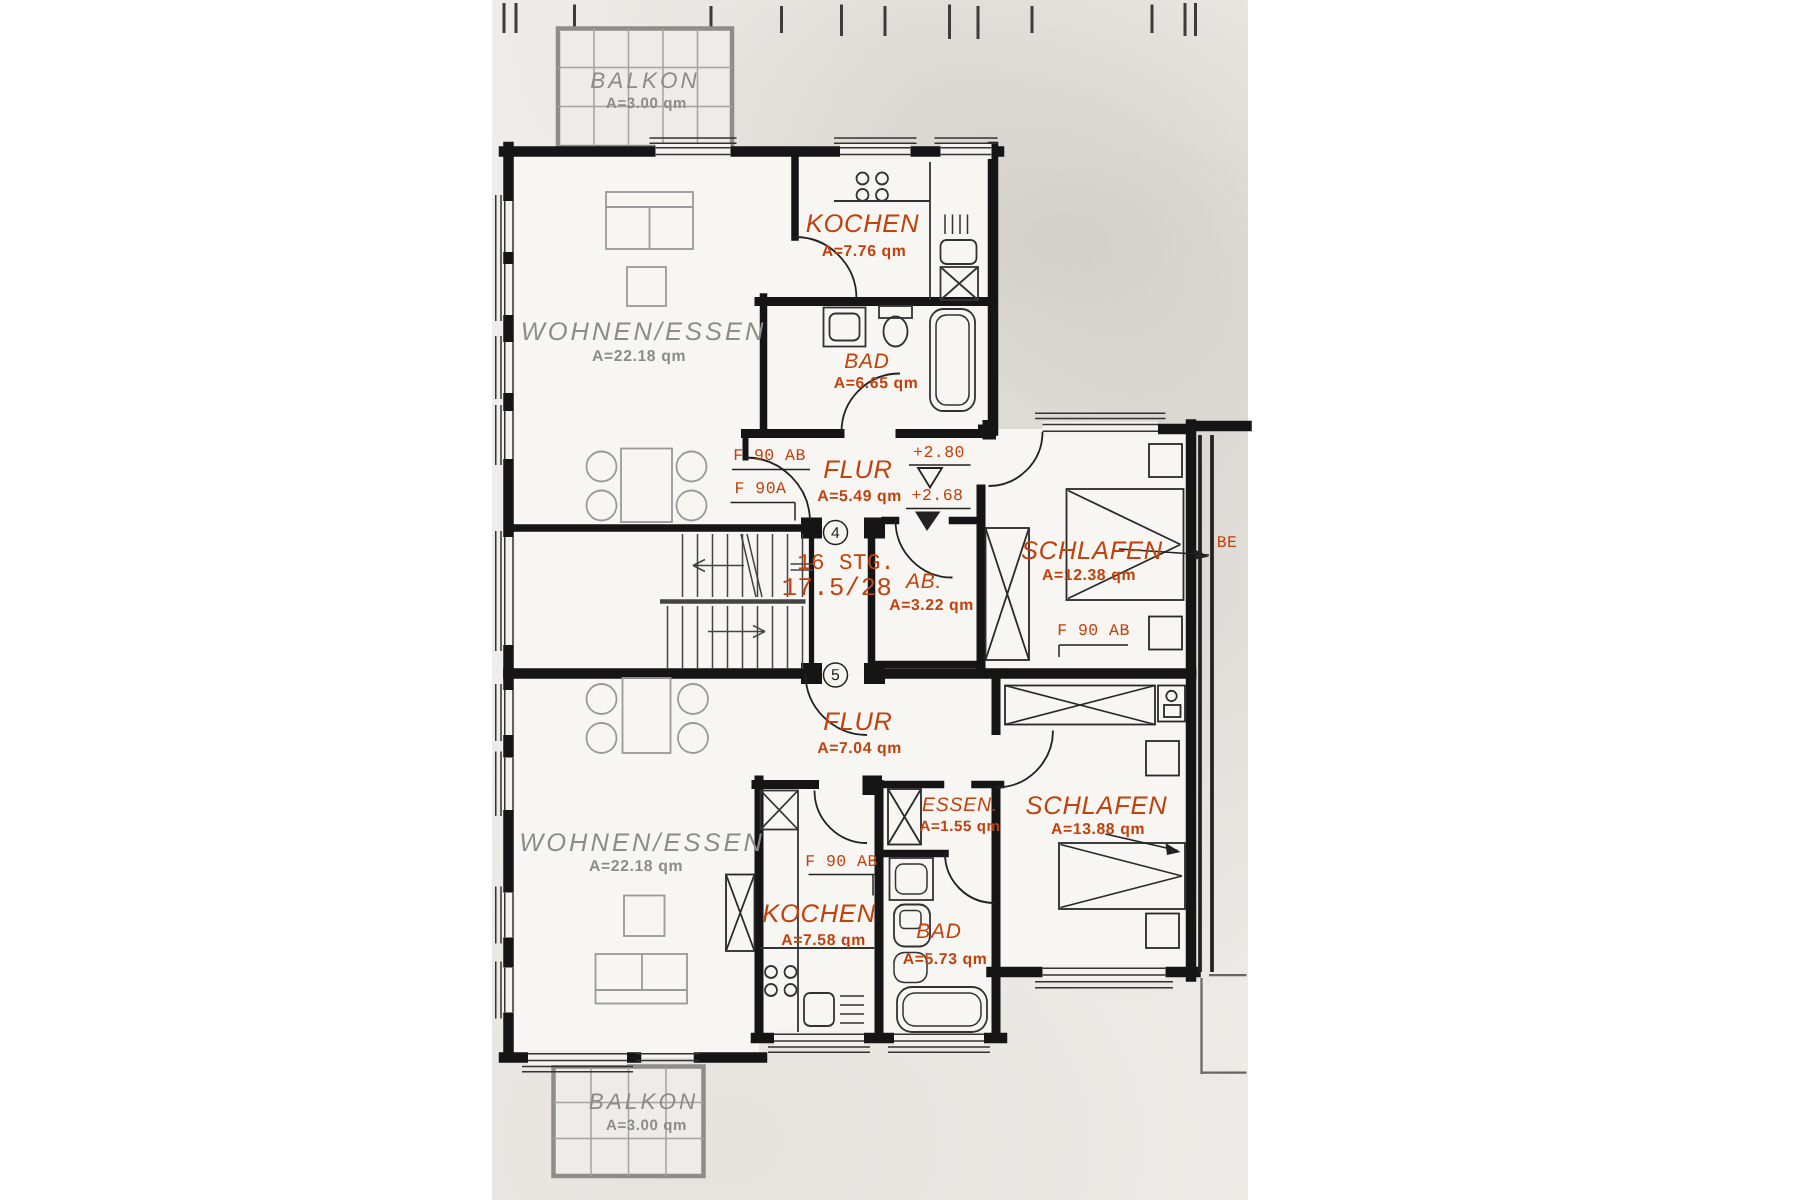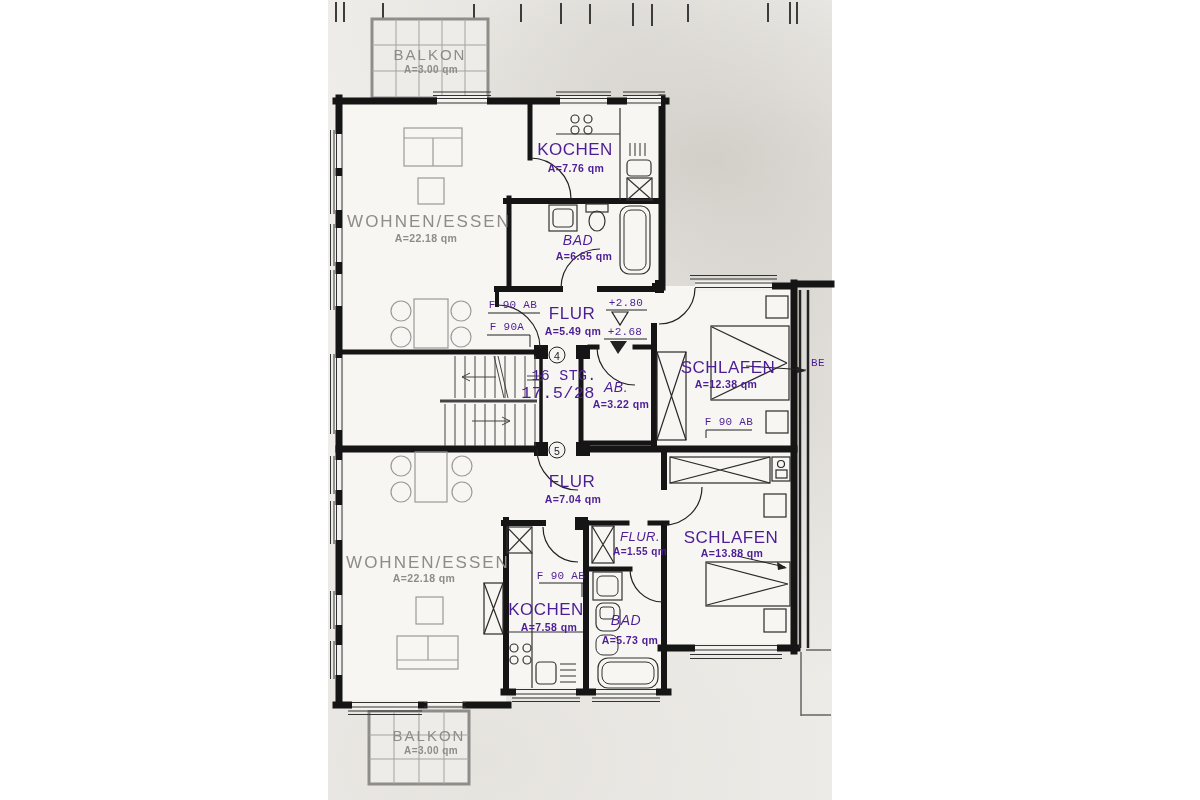--- a/index.html
+++ b/index.html
@@ -6,22 +6,22 @@
   #screen{position:relative;width:1200px;height:800px;background:#ffffff;overflow:hidden;
           font-family:"Liberation Sans",sans-serif;}
   #paper{position:absolute;left:328px;top:0;width:504px;height:800px;
     background:
       radial-gradient(480px 300px at 76% 20%, rgba(172,167,159,.38), transparent 70%),
       radial-gradient(340px 420px at 92% 48%, rgba(178,173,165,.30), transparent 70%),
       radial-gradient(400px 260px at 55% 3%, rgba(190,186,179,.22), transparent 75%),
       radial-gradient(600px 420px at 30% 95%, rgba(196,192,185,.22), transparent 75%),
       #efede9;}
   svg{position:absolute;left:0;top:0;}
-  .lbl{position:absolute;transform:translate(-50%,-50%);color:#4c1d95;white-space:nowrap;line-height:1;}
-  .room{font-size:17px;letter-spacing:.5px;}
+  .lbl{position:absolute;transform:translate(-50%,-50%);color:#c2410c;white-space:nowrap;line-height:1;}
+  .room{font-size:17px;letter-spacing:.5px;font-style:italic;}
   .room-sm{font-size:14px;letter-spacing:.5px;font-style:italic;}
   .area{font-size:10.5px;letter-spacing:.4px;font-weight:bold;}
   .small{font-size:11px;letter-spacing:.3px;font-family:Liberation Mono, monospace;}
   .faint{color:#8e8c88;}
   .wf{letter-spacing:2px;}
   .circ{position:absolute;transform:translate(-50%,-50%);width:17px;height:17px;border:1.4px solid #222;
         border-radius:50%;display:flex;align-items:center;justify-content:center;
         font-size:10.5px;color:#222;background:#f5f4f1;box-sizing:border-box;}
 </style>
 </head>
@@ -266,21 +266,21 @@
 
   <div class="lbl room" style="left:728px;top:367px">SCHLAFEN</div>
   <div class="lbl area" style="left:726px;top:384px">A=12.38 qm</div>
   <div class="lbl small" style="left:729px;top:422px">F 90 AB</div>
 
   <div class="lbl small" style="left:818px;top:363px">BE</div>
 
   <div class="lbl room" style="left:572px;top:481px">FLUR</div>
   <div class="lbl area" style="left:573px;top:499px">A=7.04 qm</div>
 
-  <div class="lbl room-sm" style="left:640px;top:536px;font-size:13px">FLUR.</div>
+  <div class="lbl room-sm" style="left:640px;top:536px;font-size:13px">ESSEN.</div>
   <div class="lbl area" style="left:640px;top:552px;font-size:10px">A=1.55 qm</div>
 
   <div class="lbl room faint wf" style="left:428px;top:562px">WOHNEN/ESSEN</div>
   <div class="lbl area faint" style="left:424px;top:578px">A=22.18 qm</div>
 
   <div class="lbl small" style="left:561px;top:576px">F 90 AB</div>
   <div class="lbl room" style="left:546px;top:609px">KOCHEN</div>
   <div class="lbl area" style="left:549px;top:627px">A=7.58 qm</div>
 
   <div class="lbl room-sm" style="left:626px;top:620px">BAD</div>

